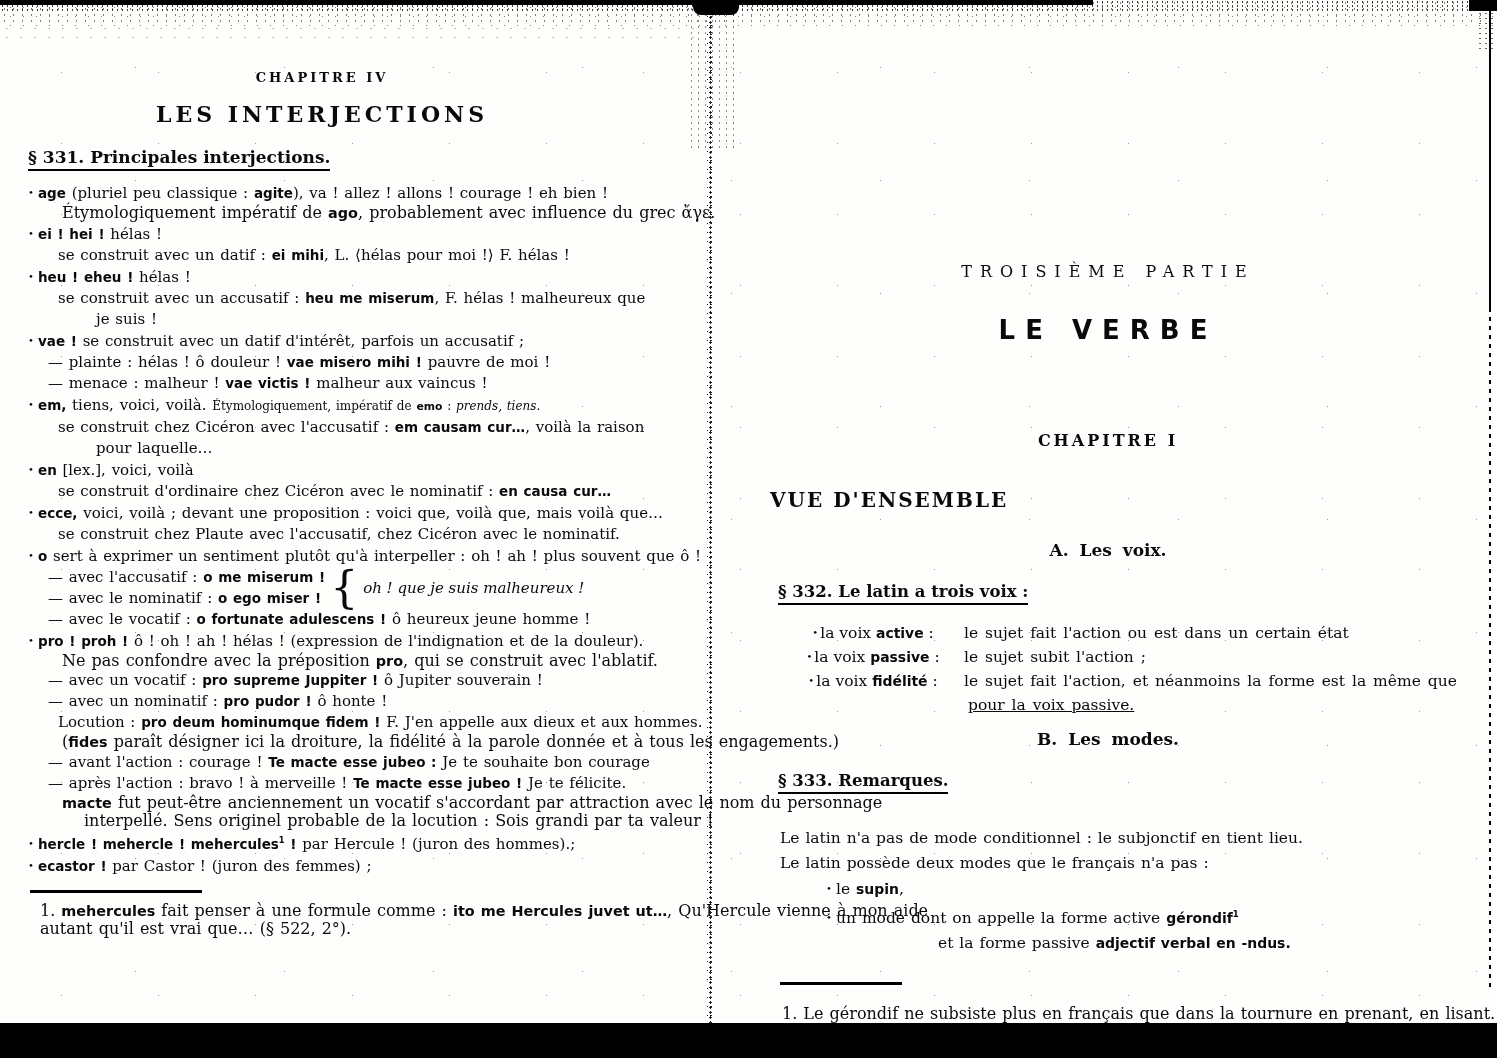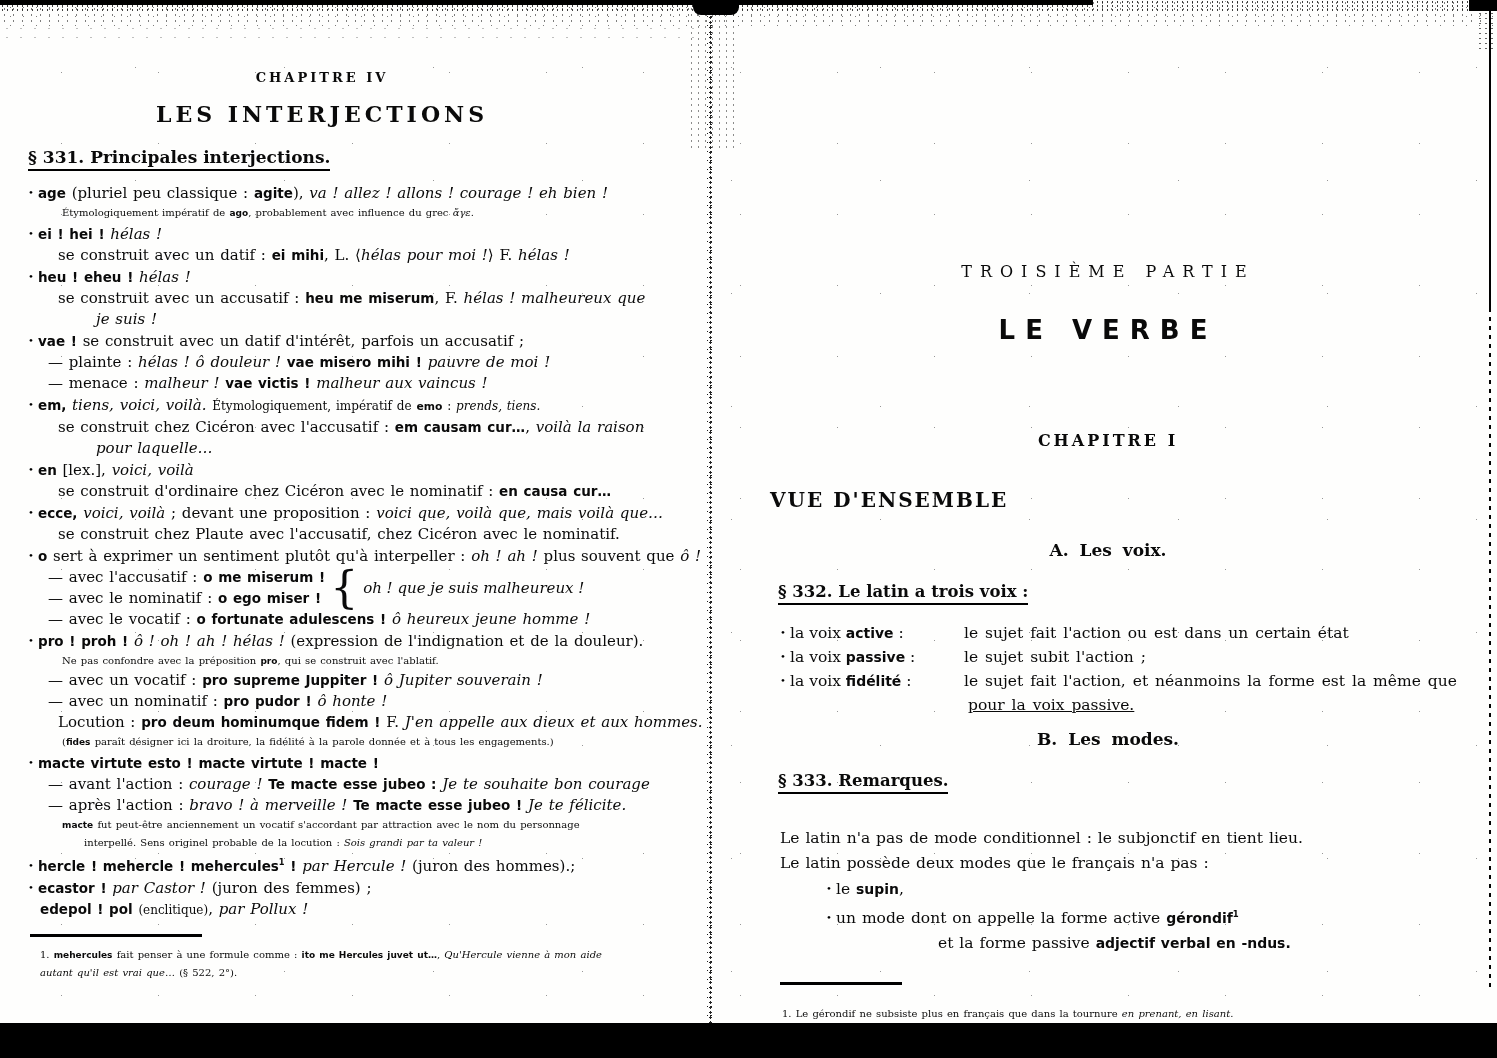--- a/index.html
+++ b/index.html
@@ -26,25 +26,25 @@
   .gutter-blob{left:693px;top:0;width:46px;height:15px;background:#000;border-radius:0 0 8px 8px;}
   .corner-blob{left:1469px;top:0;width:28px;height:11px;background:#000;}
   .corner-tail{left:1477px;top:11px;width:20px;height:40px;opacity:.6;
     background-image:radial-gradient(circle,#000 .9px,transparent 1.1px);background-size:6px 5px;}
   .right-line-solid{left:1489px;top:8px;width:2px;height:300px;background:#000;}
   .right-line-dotted{left:1489px;top:308px;width:2px;height:680px;
     background-image:repeating-linear-gradient(to bottom,#000 0 4px,transparent 4px 9px);}
   .bottom-band{left:0;top:1023px;width:1497px;height:35px;background:#000;}
   
   .line{white-space:nowrap;line-height:21px;font-size:15px;word-spacing:1px;}
-  .line.small{line-height:17.5px;font-size:10px;}
+  .line.small{line-height:17.5px;font-size:16px;}
   .bullet{display:inline-block;width:10px;margin-left:-12px;font-size:10px;vertical-align:2px;color:#000;}
   .sg-r{}
   .sg-b{font-family:"DejaVu Sans",sans-serif;font-weight:700;font-size:.9em;}
-  .sg-i{font-style:italic;}
+  .sg-i{}
   .sg-rs{font-size:.8em;margin-top:24px;}
   .sg-bs{font-family:"DejaVu Sans",sans-serif;font-weight:700;font-size:.72em;}
   .sg-is{font-style:italic;font-size:.8em;}
   .sg-sup{vertical-align:super;font-size:.55em;font-weight:700;font-family:"DejaVu Sans",sans-serif;}
   
   #left-page{position:absolute;left:28px;top:70px;width:648px;}
   .chap-head{text-align:center;font-weight:700;font-size:13px;letter-spacing:3px;margin:0 60px 16px 0;}
   .page-title{text-align:center;font-weight:700;font-size:22px;letter-spacing:4px;margin:16px 60px 20px 0;}
   .sec-head{display:inline-block;font-weight:700;font-size:17px;border-bottom:2.5px solid #000;
             padding-bottom:2px;margin-bottom:11px;}
@@ -59,21 +59,21 @@
   .part-head{text-align:center;font-size:16px;letter-spacing:8px;margin-bottom:34px;}
   .verb-title{text-align:center;font-family:"DejaVu Sans",sans-serif;font-weight:700;font-size:26px;
               letter-spacing:10px;margin-bottom:86px;}
   .chap-head-r{text-align:center;font-size:16px;letter-spacing:3px;font-weight:700;margin-bottom:38px;}
   .subtitle{font-weight:700;font-size:20px;letter-spacing:2px;margin-bottom:28px;}
   .ab-head{text-align:center;font-weight:700;font-size:17px;word-spacing:5px;margin-bottom:22px;}
   .sec-head-r{display:inline-block;font-weight:700;font-size:16.5px;border-bottom:2.5px solid #000;
               padding-bottom:2px;margin:0 0 16px 8px;}
   .voices{margin-left:8px;}
   .voice-row{display:flex;white-space:nowrap;line-height:24px;font-size:15.5px;}
-  .vlabel{flex:none;width:172px;padding-left:14px;}
+  .vlabel{flex:none;width:172px;padding-left:14px;text-align:center;}
   .vdesc{word-spacing:2px;}
   .vdesc.cont{padding-left:190px;text-decoration:underline;}
   .modes-head{margin-top:12px;}
   .remarks{margin-left:8px;margin-top:16px;}
   .remarks .line{line-height:25px;font-size:15.5px;}
   .fn-rule-r{width:122px;height:3px;background:#000;margin:26px 0 20px 10px;}
   .footnote-r .line{line-height:18px;padding-left:12px;}
 </style>
 </head>
 <body>
@@ -127,28 +127,26 @@
           <span class="brace-glyph">{</span>
           <span class="brace-gloss"><span class="sg-i">oh !  que je suis malheureux !</span></span>
         </div>
         <div class="line" style="padding-left: 20px;"><span class="sg-r">— avec  le  vocatif :   </span><span class="sg-b">o fortunate adulescens !</span><span class="sg-r">  </span><span class="sg-i">ô heureux jeune homme !</span></div>
         <div class="line" style="padding-left: 12px;"><span class="bullet">•</span><span class="sg-b">pro !  proh ! </span><span class="sg-i">ô !  oh !  ah !  hélas !</span><span class="sg-r">  (expression de l'indignation et de la douleur).</span></div>
         <div class="line small" style="padding-left: 34px;"><span class="sg-r">Ne pas confondre avec la préposition </span><span class="sg-b">pro</span><span class="sg-r">, qui se construit avec l'ablatif.</span></div>
         <div class="line" style="padding-left: 20px;"><span class="sg-r">—  avec  un  vocatif :     </span><span class="sg-b">pro supreme Juppiter !</span><span class="sg-r">  </span><span class="sg-i">ô Jupiter souverain !</span></div>
         <div class="line" style="padding-left: 20px;"><span class="sg-r">—  avec un nominatif :  </span><span class="sg-b">pro pudor !</span><span class="sg-r">  </span><span class="sg-i">ô honte !</span></div>
         <div class="line" style="padding-left: 30px;"><span class="sg-r">Locution :  </span><span class="sg-b">pro deum hominumque fidem !</span><span class="sg-r">  F. </span><span class="sg-i">J'en appelle aux dieux et aux hommes.</span></div>
         <div class="line small" style="padding-left: 34px;"><span class="sg-r">(</span><span class="sg-b">fides</span><span class="sg-r"> paraît désigner ici la droiture,  la fidélité à la parole donnée et à  tous les engagements.)</span></div>
-        <div class="line" style="padding-left: 12px;"><span class="bullet">•</span><span class="sg-b">macte virtute esto !  macte virtute !  macte !</span></div>
         <div class="line" style="padding-left: 20px;"><span class="sg-r">—  avant l'action :  </span><span class="sg-i">courage !</span><span class="sg-r">  </span><span class="sg-b">Te macte esse jubeo :</span><span class="sg-r">  </span><span class="sg-i">Je te souhaite bon courage</span></div>
         <div class="line" style="padding-left: 20px;"><span class="sg-r">—  après l'action :  </span><span class="sg-i">bravo !  à merveille !</span><span class="sg-r">  </span><span class="sg-b">Te macte esse jubeo !</span><span class="sg-r">  </span><span class="sg-i">Je te félicite.</span></div>
         <div class="line small" style="padding-left: 34px;"><span class="sg-b">macte</span><span class="sg-r"> fut peut-être anciennement un vocatif s'accordant par attraction avec le nom du personnage</span></div>
         <div class="line small" style="padding-left: 56px;"><span class="sg-r">interpellé.  Sens originel probable de la locution :  </span><span class="sg-i">Sois grandi par ta valeur !</span></div>
         <div class="line" style="padding-left: 12px;"><span class="bullet">•</span><span class="sg-b">hercle !  mehercle !  mehercules</span><span class="sg-sup">1</span><span class="sg-b"> ! </span><span class="sg-i">par Hercule !</span><span class="sg-r">  (juron des hommes).;</span></div>
         <div class="line" style="padding-left: 12px;"><span class="bullet">•</span><span class="sg-b">ecastor ! </span><span class="sg-i">par Castor !</span><span class="sg-r">  (juron des femmes) ;</span></div>
-        <div class="line" style="padding-left: 12px;"><span class="sg-b">edepol !  pol </span><span class="sg-rs">(enclitique)</span><span class="sg-r">,  </span><span class="sg-i">par Pollux !</span></div>
       </div>
     <div class="fn-rule"></div>
     <div id="left-footnote" class="footnote">
         <div class="line small" style="padding-left: 12px;"><span class="sg-r">1.  </span><span class="sg-b">mehercules</span><span class="sg-r">  fait  penser  à  une  formule  comme :   </span><span class="sg-b">ito me Hercules juvet ut…</span><span class="sg-r">,  </span><span class="sg-i">Qu'Hercule  vienne  à  mon  aide</span></div>
         <div class="line small" style="padding-left: 12px;"><span class="sg-i">autant qu'il est vrai que…</span><span class="sg-r">  (§ 522, 2°).</span></div>
       </div>
   </div>
 
   <div id="right-page">
     <div class="part-head">TROISIÈME  PARTIE</div>

